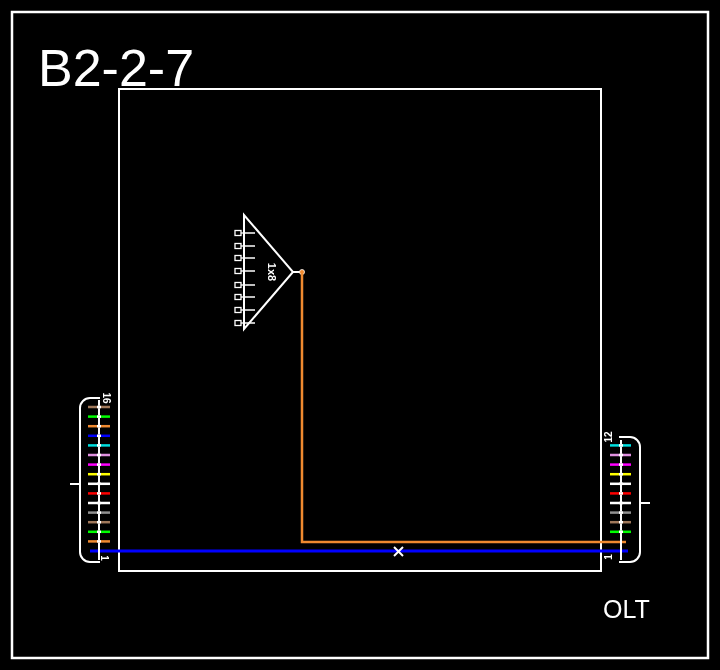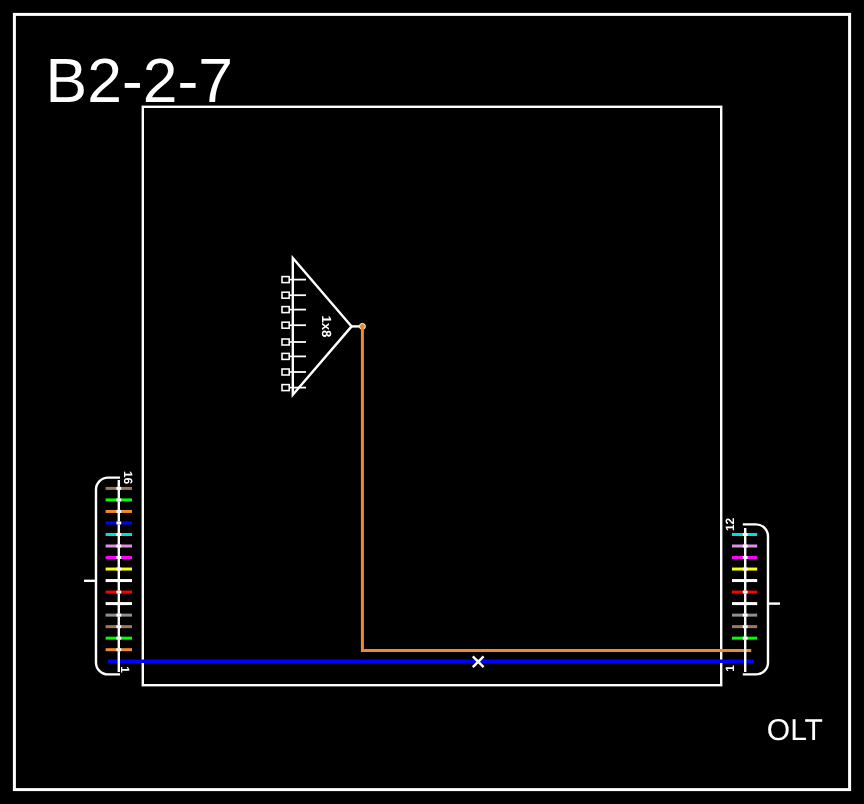--- a/index.html
+++ b/index.html
@@ -1,19 +1,19 @@
 <!DOCTYPE html>
 <html><head>
 <meta charset="utf-8">
 <style>
   html, body { margin:0; padding:0; background:#000; }
   body { width:720px; height:670px; position:relative; overflow:hidden; font-family:"Liberation Sans", sans-serif; }
   #canvas { position:absolute; left:0; top:0; }
   .title { position:absolute; left:38px; top:22px; font-size:52px; color:#fff; line-height:1; font-family:"Liberation Sans", sans-serif;margin-top:20px; }
-  .olt { position:absolute; left:639px; top:597px; font-size:25px; color:#fff; line-height:1; font-family:"Liberation Sans", sans-serif; }
+  .olt { position:absolute; left:603px; top:597px; font-size:25px; color:#fff; line-height:1; font-family:"Liberation Sans", sans-serif; }
 </style>
 </head>
 <body>
 
 <svg id="canvas" width="720" height="670" viewBox="0 0 720 670">
 
   <rect x="12" y="12" width="696" height="646" fill="none" stroke="#fff" stroke-width="2.5"></rect>
 
   <rect x="119" y="89" width="482" height="482" fill="none" stroke="#fff" stroke-width="2"></rect>
 

